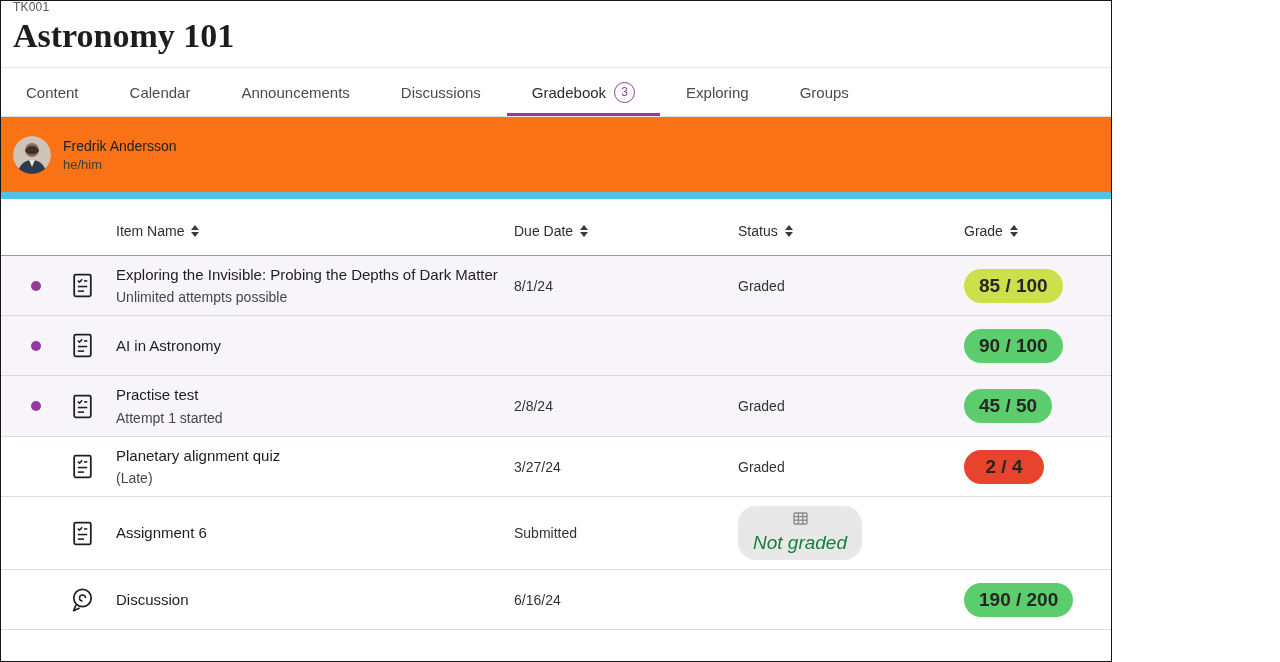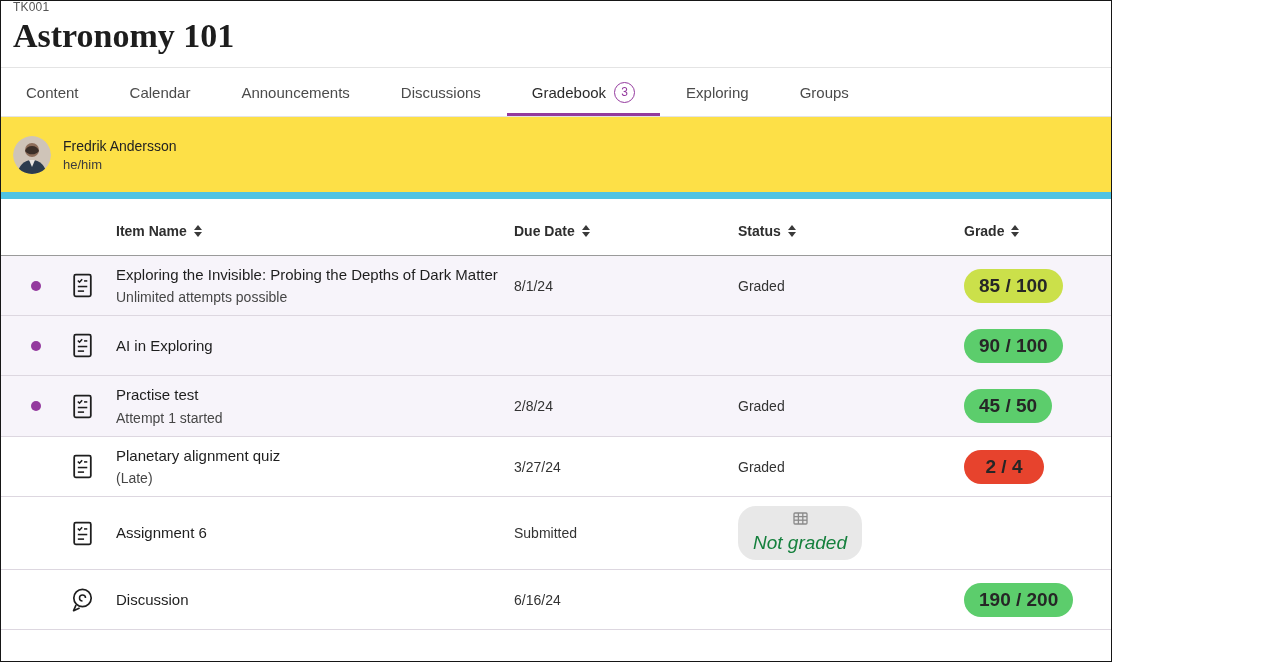--- a/index.html
+++ b/index.html
@@ -41,42 +41,42 @@
   .tab.active { color:#2b2b2b; border-bottom-color: var(--accent,#943a9e); }
   .tab-badge {
     display:none; width:21px; height:21px; border-radius:50%;
     border:1px solid var(--accent,#943a9e); color:var(--accent,#943a9e);
     font-size:12px; line-height:19px; text-align:center;
   }
   .tab-badge.show { display:inline-block; }
 
   
   .student-bar {
-    height:75px; background:#fde047;
+    height:75px; background:#f97316;
     display:flex; align-items:center; gap:12px;
     padding:0 12px;
   }
   .avatar { width:38px; height:38px; border-radius:50%; overflow:hidden; flex:0 0 auto; display:block; }
   .student-info { display:flex; flex-direction:column; gap:3px; }
   .student-name { font-size:14px; color:#222; }
   .student-pronouns { font-size:13px; color:#3d3d3d; }
 
   .accent-bar { height:7px; background:var(--accent-bar,#4fc3e3); }
 
   
   .gradebook { padding-top:24px; }
   .t-head, .t-row {
     display:grid;
     grid-template-columns: 45px 48px 408px 224px 226px 225px 1fr;
     align-items:center;
     padding:0 12px;
   }
   .t-head { padding-bottom:16px; border-bottom:1px solid #9a9a9a; }
   .h-cell {
-    font-size:14px; font-weight:700; color:#2e2e2e; white-space:nowrap;
+    font-size:14px; font-weight:400; color:#2e2e2e; white-space:nowrap;
     display:flex; align-items:center;
   }
   .h-name { padding-left:10px; }
   .sort { display:inline-flex; flex-direction:column; gap:2px; margin-left:7px; cursor:pointer; }
   .sort .up { width:0;height:0;border-left:4px solid transparent;border-right:4px solid transparent;border-bottom:5px solid #3a3a3a; }
   .sort .dn { width:0;height:0;border-left:4px solid transparent;border-right:4px solid transparent;border-top:5px solid #3a3a3a; }
 
   .t-row { min-height:60px; border-bottom:1px solid #ddd7e0; padding-top:9px; padding-bottom:9px; cursor:pointer; }
   .t-row.tinted { background:#f7f4fa; }
   .dot-cell { display:flex; justify-content:center; }
@@ -251,21 +251,21 @@
           <rect x="4" y="2.5" width="16" height="21" rx="1.5" fill="none" stroke="#1e1e1e" stroke-width="1.7"></rect>
           <path d="M7.5 8.2 l1.6 1.6 2.6-2.8" fill="none" stroke="#1e1e1e" stroke-width="1.5"></path>
           <line x1="13.5" y1="8.6" x2="16.6" y2="8.6" stroke="#1e1e1e" stroke-width="1.5"></line>
           <line x1="7.5" y1="14" x2="16.6" y2="14" stroke="#1e1e1e" stroke-width="1.5"></line>
           <line x1="7.5" y1="18.4" x2="13.5" y2="18.4" stroke="#1e1e1e" stroke-width="1.5"></line>
         </svg>
       </span>
 
     </div>
     <div class="name-cell">
-      <a class="item-name">AI in Exploring</a>
+      <a class="item-name">AI in Astronomy</a>
 
     </div>
     <div class="due-cell"></div>
     <div class="status-cell"></div>
     <div class="grade-cell">
       <span class="pill green">
 
         <span class="pill-text">90 / 100</span>
       </span>
     </div>

